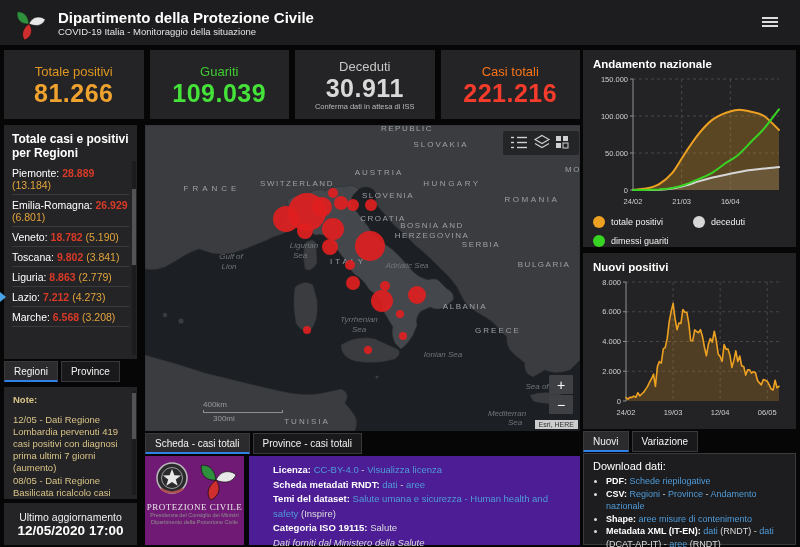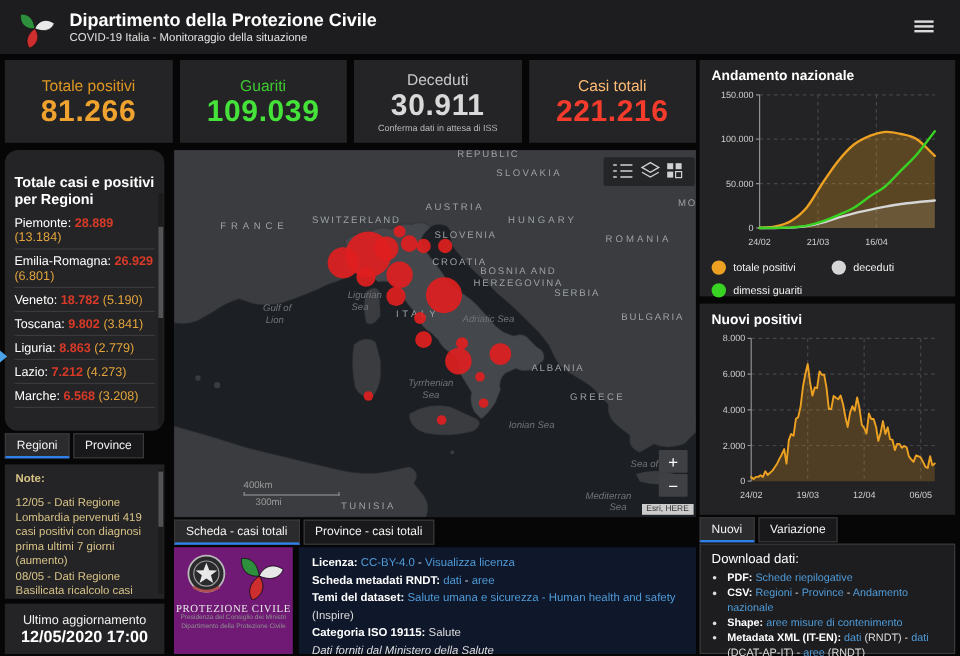--- a/index.html
+++ b/index.html
@@ -19,21 +19,21 @@
   
   .stats { position:absolute; left:4px; top:50px; width:576px; height:69px; display:flex; gap:6px; }
   .stat { flex:1; background:#242426; display:flex; flex-direction:column; align-items:center;
           justify-content:center; gap:1px; }
   .stat-label { font-size:13px; font-weight:400; }
   .stat-value { font-size:25px; font-weight:700; letter-spacing:.5px; line-height:26px; }
   .stat-note { font-size:7.5px; color:#b9b9b9; }
 
   
   .panel { background:#242426; position:absolute; left:4px; width:133px; }
-  .regions-panel { top:125px; height:234px; padding:20px 8px; overflow:hidden;border-radius:11px; }
+  .regions-panel { top:125px; height:234px; padding:7px 8px; overflow:hidden; }
   .regions-title { font-size:12px; font-weight:700; line-height:14px; margin-bottom:3px; }
   .region-row { border-top:1px solid #3a3a3c; padding:4px 0 3px 0; font-size:10.5px; line-height:12px; cursor:pointer; }
   .region-row:first-child { border-top:none; }
   .rname { color:#fff; } .rtot { color:#d93a28; font-weight:700; } .rpos { color:#e2a43c; }
   .vtrack { position:absolute; right:1px; width:4px; background:#1c1c1d; }
   .vthumb { position:absolute; width:4px; background:#535356; }
 
   .tabbar { position:absolute; display:flex; gap:3px; align-items:flex-end; }
   .tab { background:#19191b; border:1px solid #39393b; color:#f2f2f2; font-size:10px;
          padding:4px 9px 4px 9px; cursor:pointer; white-space:nowrap; }
@@ -66,21 +66,21 @@
   .expander { position:absolute; left:0px; top:292px; width:0; height:0; border-top:5px solid transparent;
               border-bottom:5px solid transparent; border-left:6px solid #4aa3e8; cursor:pointer; }
 
   
   .footer { position:absolute; left:145px; top:456px; width:435px; height:89px; display:flex; gap:5px; }
   .logo-box { width:99px; background:#701a75; display:flex; flex-direction:column; align-items:center;
               padding-top:2px; }
   .logo-pair { display:flex; align-items:center; gap:4px; }
   .logo-serif { font-family:"Liberation Serif", serif; font-size:9px; letter-spacing:.5px; color:#e8e8e8; margin-top:2px; }
   .logo-sub { font-size:5.5px; color:#8f8f8f; line-height:7px; text-align:center; }
-  .lic-box { flex:1; background:#0f172a; padding:7px 11px; font-size:9.5px; line-height:14.5px; color:#ddd; }
+  .lic-box { flex:1; background:#4c1d95; padding:7px 24px; font-size:9.5px; line-height:14.5px; color:#ddd; }
   .seg-b { font-weight:700; color:#fff; }
   .link { color:#4f9bd8; text-decoration:none; cursor:pointer; }
   .lic-line.italic { font-style:italic; }
 
   
   .card { position:absolute; left:583px; width:213px; background:#232325; }
   .chart-card1 { top:50px; height:197px; padding:8px 10px; }
   .chart-card2 { top:253px; height:176px; padding:8px 10px; }
   .card-title { font-size:11.5px; font-weight:700; margin-bottom:3px; }
   .grid { stroke:#45464a; stroke-width:1; stroke-dasharray:3 3; }
@@ -126,21 +126,21 @@
       <div class="stat">
         <div class="stat-label" style="color: rgb(62, 203, 49);">Guariti</div>
         <div class="stat-value" style="color: rgb(69, 226, 57);">109.039</div>
       </div>
       <div class="stat">
         <div class="stat-label" style="color: rgb(200, 200, 200);">Deceduti</div>
         <div class="stat-value" style="color: rgb(217, 217, 217);">30.911</div>
         <div class="stat-note">Conferma dati in attesa di ISS</div>
       </div>
       <div class="stat">
-        <div class="stat-label" style="color: #fdba74;">Casi totali</div>
+        <div class="stat-label" style="color: #f97316;">Casi totali</div>
         <div class="stat-value" style="color: rgb(245, 59, 43);">221.216</div>
       </div>
     </div>
 
   <div class="panel regions-panel">
     <div class="regions-title">Totale casi e positivi per Regioni</div>
     <div id="regions-list">
         <div class="region-row"><span class="rname">Piemonte: </span><span class="rtot">28.889 </span><span class="rpos">(13.184)</span></div>
         <div class="region-row"><span class="rname">Emilia-Romagna: </span><span class="rtot">26.929 </span><span class="rpos">(6.801)</span></div>
         <div class="region-row"><span class="rname">Veneto: </span><span class="rtot">18.782 </span><span class="rpos">(5.190)</span></div>

